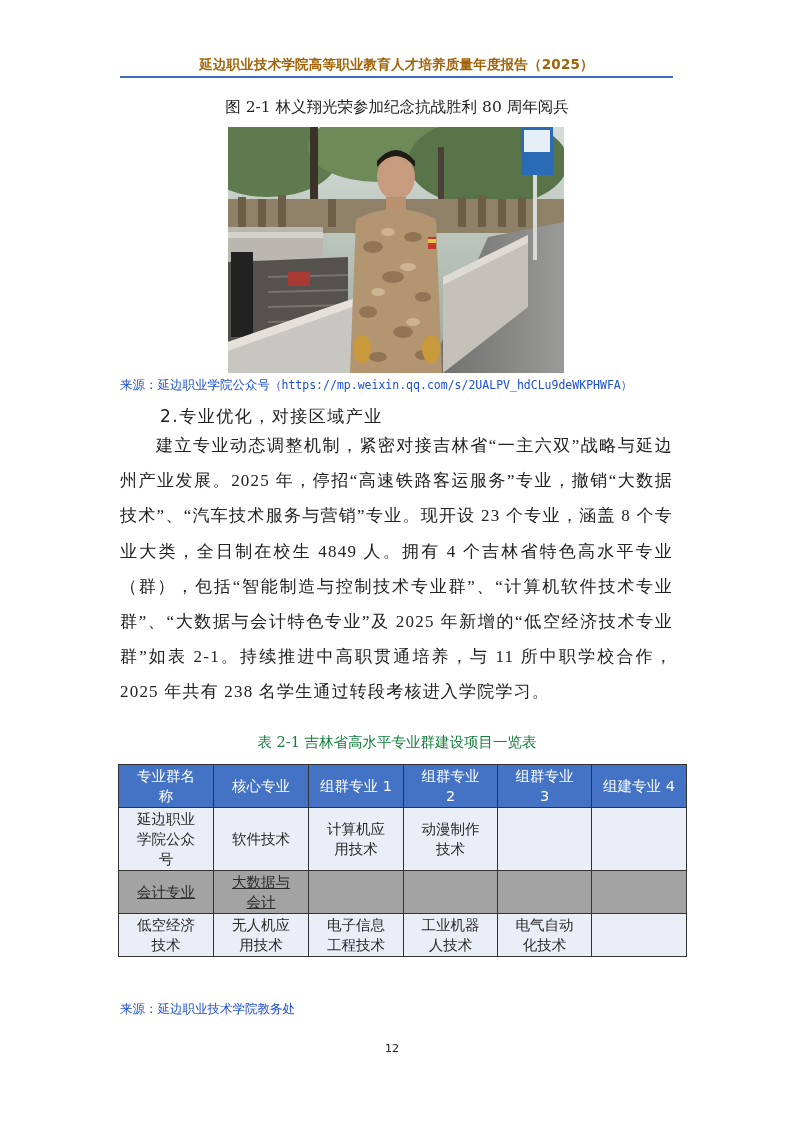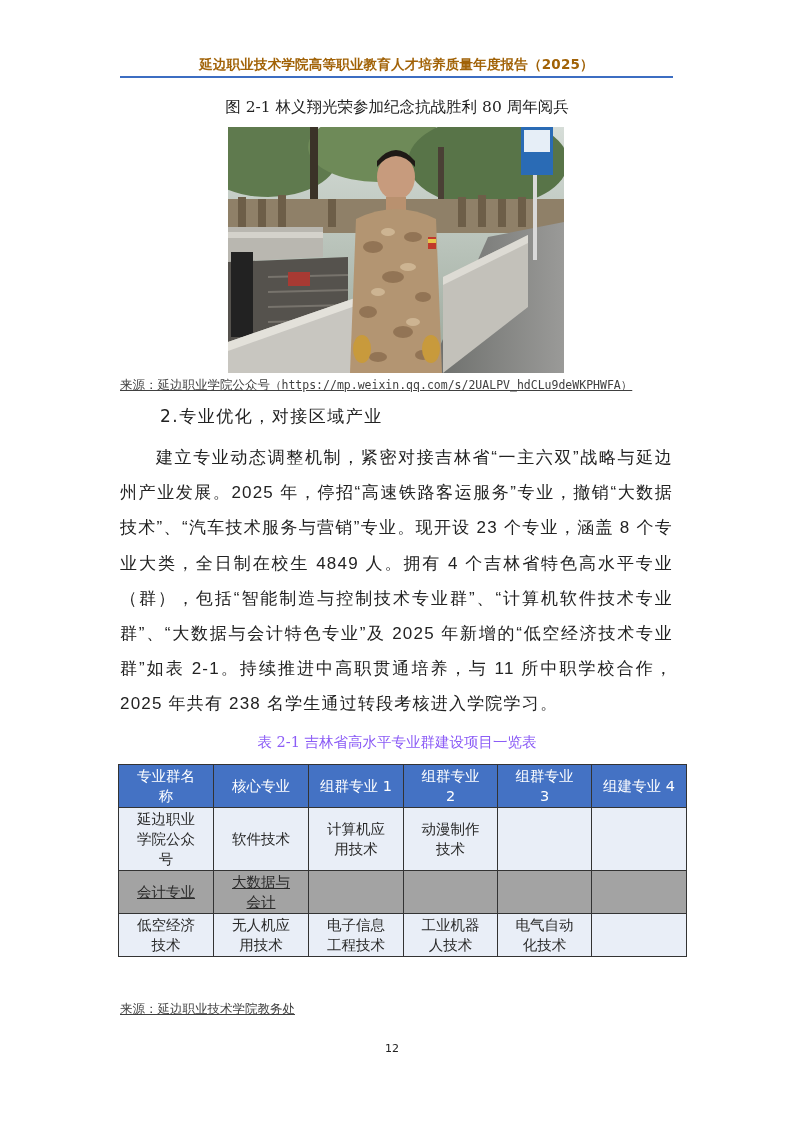--- a/index.html
+++ b/index.html
@@ -18,38 +18,37 @@
   }
   .fig-caption {
     position: absolute; left: 0; width: 794px; top: 97px; text-align: center;
     font-size: 15.5px; color: #222;
   }
   .photo {
     position: absolute; left: 228px; top: 127px; width: 336px; height: 246px;
     overflow: hidden; background: #7d8a7a;
   }
   .source {
-    position: absolute; left: 120px; font-size: 12.5px; color: #404040;
+    position: absolute; left: 120px; font-size: 12.5px; color: #1d4ed8;
     font-family: "DejaVu Sans", "Liberation Sans", sans-serif;
-    text-decoration: underline;
   }
   .source .mono { font-family: "DejaVu Sans Mono", "Liberation Mono", monospace; font-size: 11.5px; }
   .section-title {
     position: absolute; left: 160px; top: 405px; font-size: 17px; color: #222;
     font-family: "DejaVu Sans", "Liberation Sans", sans-serif; letter-spacing: 1.5px;
   }
   .para {
-    position: absolute; left: 120px; top: 440px; width: 553px;
-    font-family: Liberation Sans, sans-serif;
+    position: absolute; left: 120px; top: 428px; width: 553px;
+    font-family: Liberation Serif, serif;
     font-size: 17px; line-height: 35.2px; color: #222; letter-spacing: 1.2px;
     text-align: justify; text-indent: 36px;
   }
   .table-caption {
     position: absolute; left: 0; width: 794px; top: 733px; text-align: center;
-    font-size: 14.5px; color: #8b5cf6;
+    font-size: 14.5px; color: #15803d;
   }
   table.spec {
     position: absolute; left: 118px; top: 764px; width: 568px;
     border-collapse: collapse; table-layout: fixed;
     font-family: "DejaVu Sans", "Liberation Sans", sans-serif; font-size: 14.5px;
   }
   table.spec th, table.spec td {
     border: 1px solid #333; text-align: center; vertical-align: middle;
     padding: 1px 11px; line-height: 20px; color: #2a2a2a;
   }

